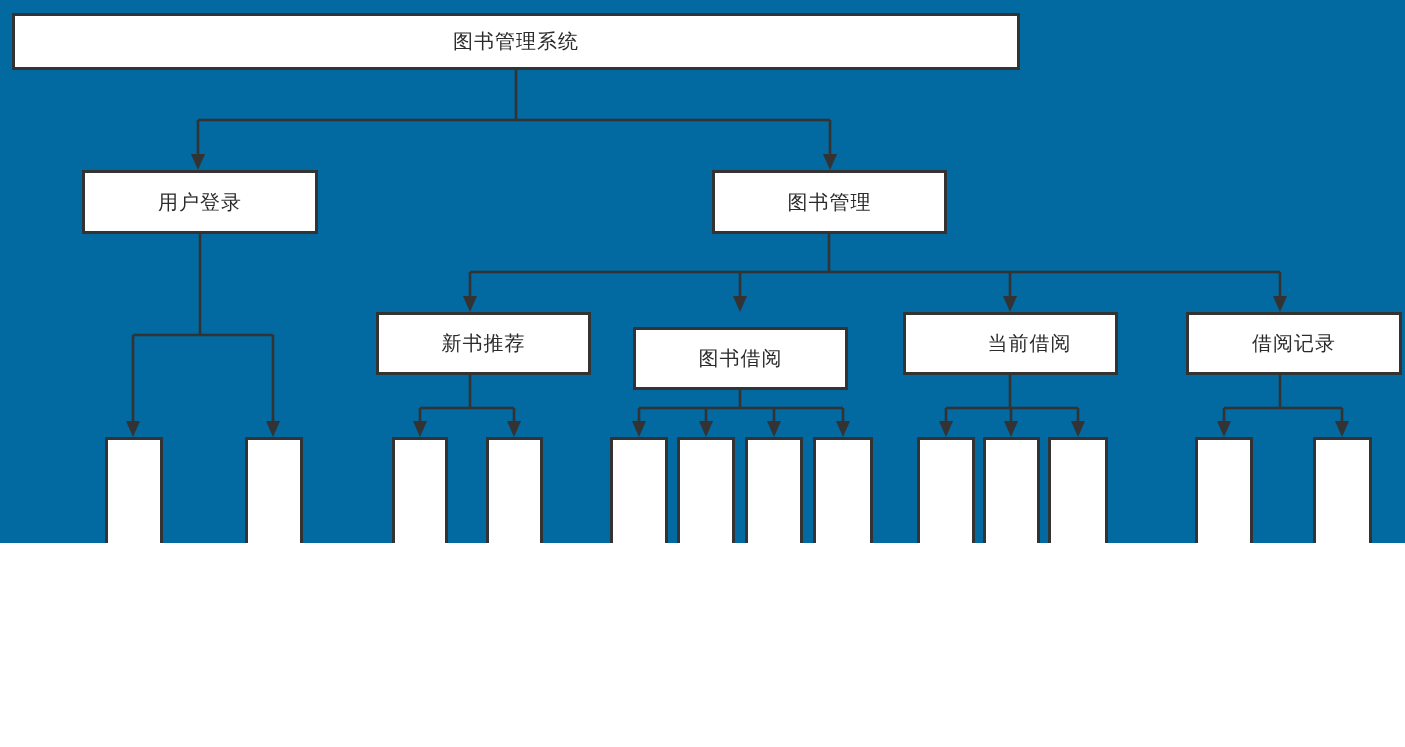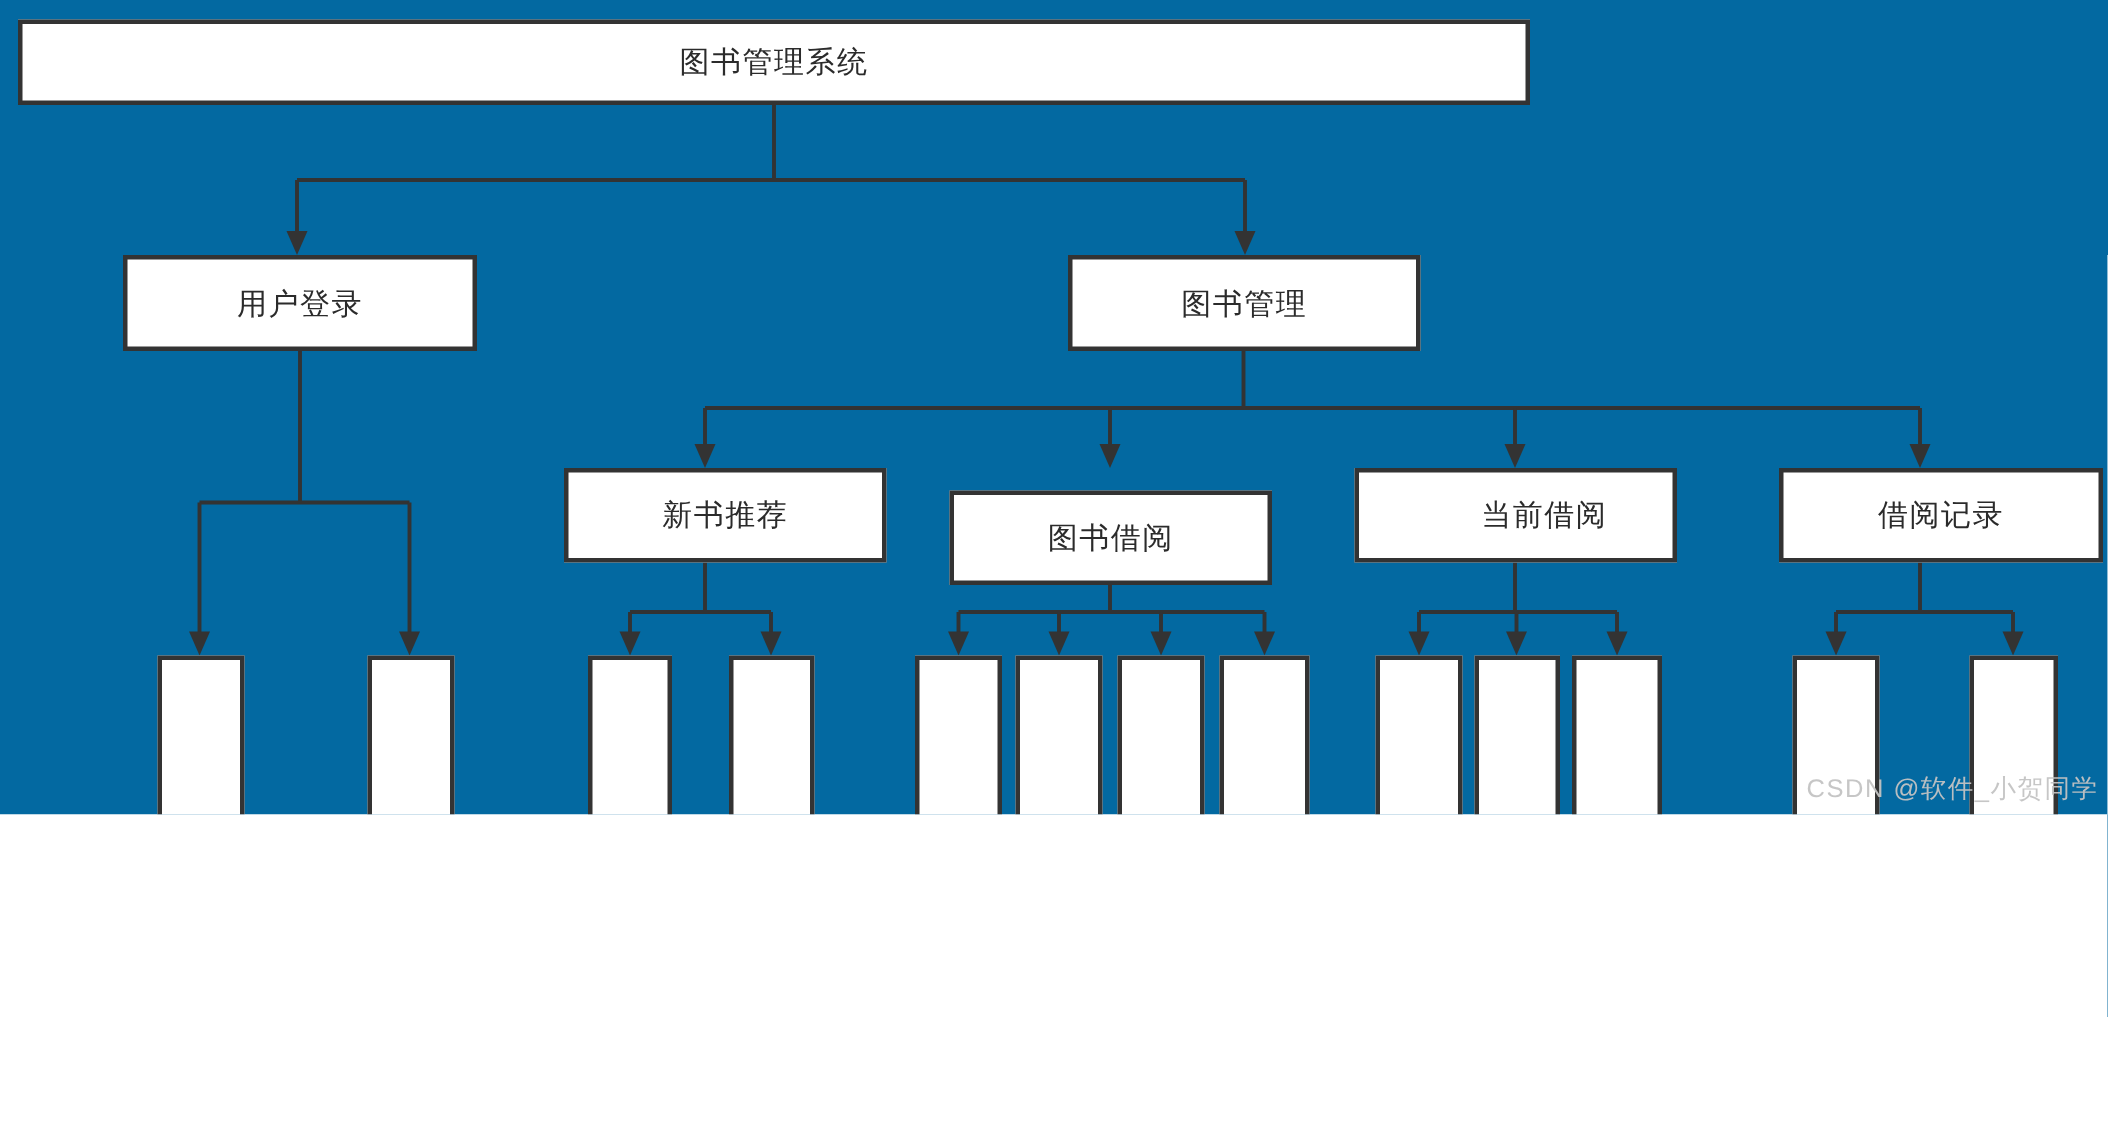--- a/index.html
+++ b/index.html
@@ -185,15 +185,14 @@
     <span>确认归还（管理员）</span>
   </div>
 
   <div class="node v-node" style="left:1195px;top:437px;width:58px;height:298px;">
     <span>新增借阅记录</span>
   </div>
   <div class="node v-node" style="left:1313px;top:437px;width:59px;height:298px;">
     <span>查询借阅记录</span>
   </div>
 
-  <div class="watermark">CSDN @软件_小贺同学</div>
 
 </div>
 
 </body></html>

